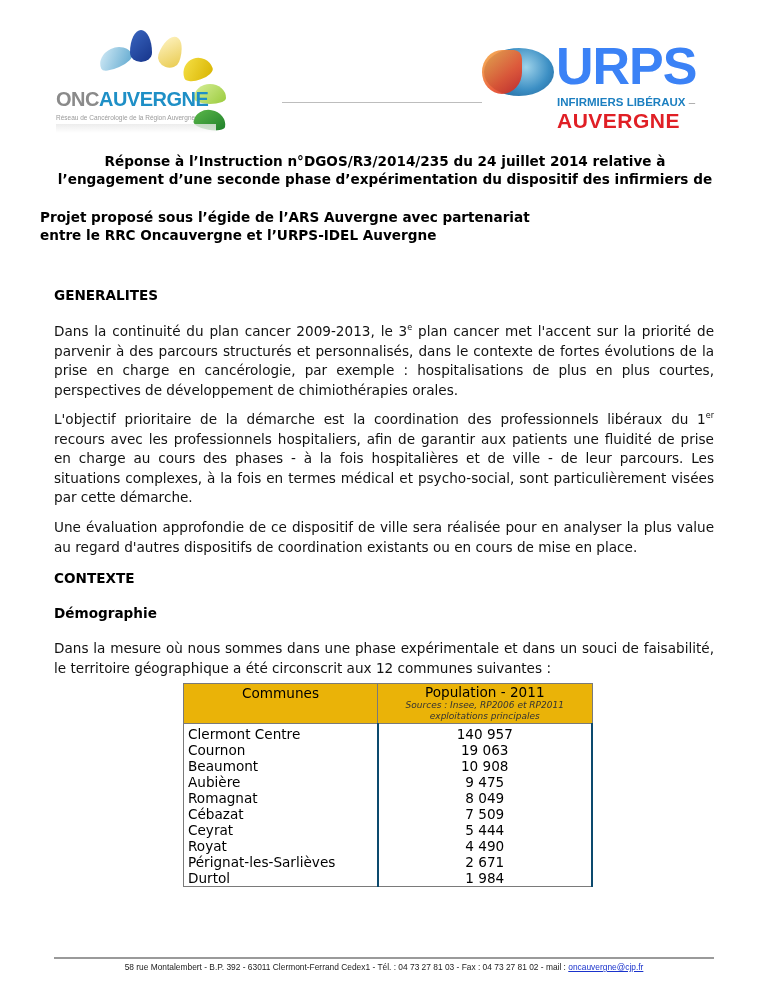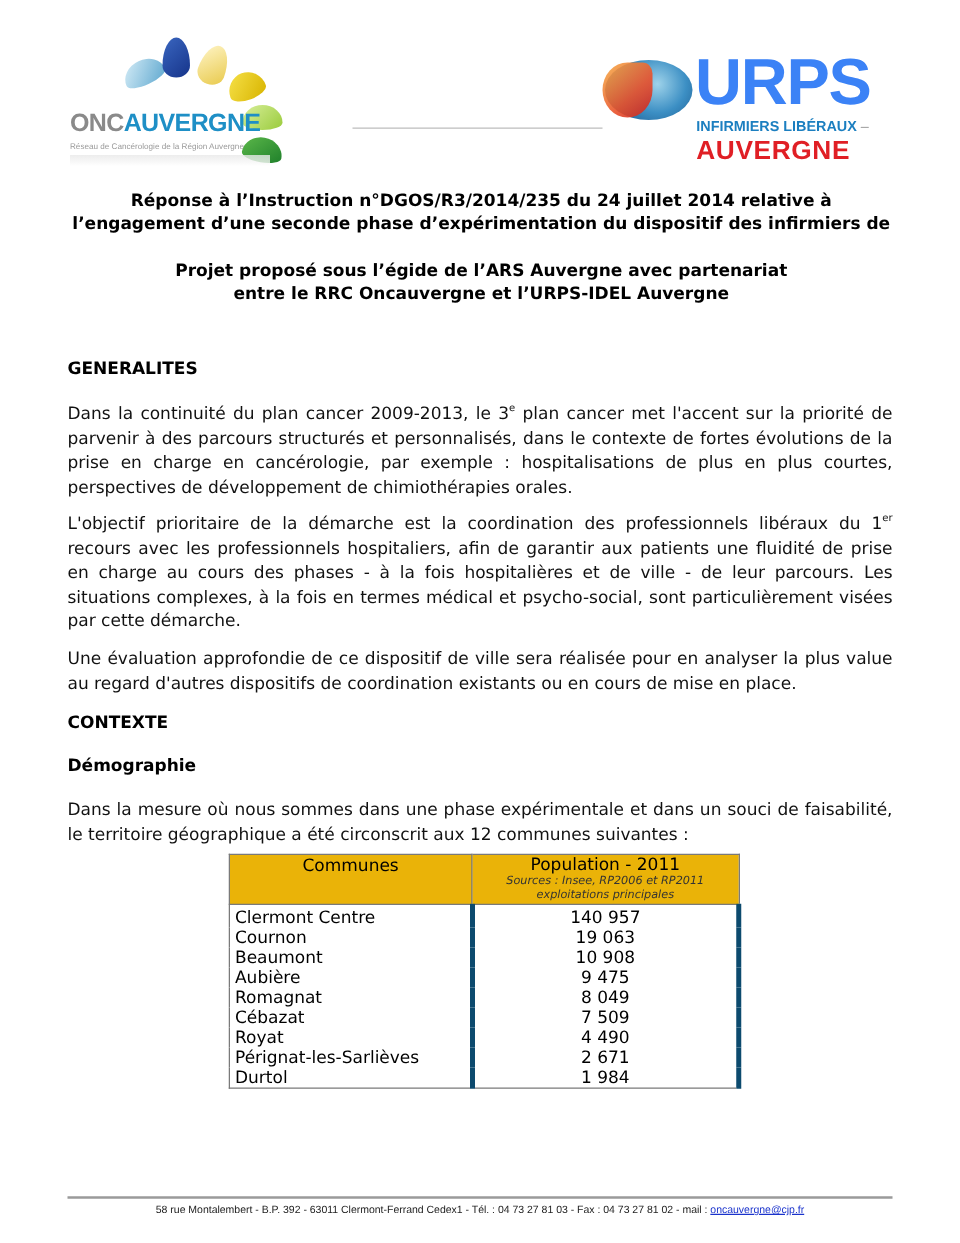--- a/index.html
+++ b/index.html
@@ -22,34 +22,34 @@
      background: radial-gradient(circle at 60% 40%, #9fd3ea 0%, #3c8fc4 45%, #1f5f93 80%); }
   .logo-right .globe-swoosh { position: absolute; left: -2px; top: 8px; width: 40px; height: 44px; border-radius: 50% 20% 50% 50%;
      background: linear-gradient(135deg, #f7b34a 0%, #e8502a 60%, #c81f1f 100%); opacity: .9; }
   .logo-right .urps { position: absolute; left: 72px; top: -2px; font-family: "Liberation Sans", sans-serif; font-size: 52px; font-weight: bold; color: #3b82f6; letter-spacing: -1px; line-height: 1; }
   .logo-right .infl { position: absolute; left: 73px; top: 54px; font-family: "Liberation Sans", sans-serif; font-size: 11.5px; font-weight: bold; color: #1c7fc0; white-space: nowrap; }
   .logo-right .infl-dash { color: #999; font-weight: normal; }
   .logo-right .auv { position: absolute; left: 73px; top: 67px; font-family: "Liberation Sans", sans-serif; font-size: 21px; font-weight: bold; color: #e01f25; letter-spacing: 0.5px; }
 
   
   .title-block { position: absolute; left: 40px; top: 152px; width: 690px; text-align: center; font-weight: bold; font-size: 13.6px; line-height: 18px; }
-  .subtitle-block { position: absolute; left: 40px; top: 208px; width: 690px; text-align: center; font-weight: bold; font-size: 13.6px; line-height: 18px; }
+  .subtitle-block { position: absolute; left: 40px; top: 208px; width: 690px; font-weight: bold; font-size: 13.6px; line-height: 18px; }
 
   .section { position: absolute; left: 54px; font-size: 13.6px; }
   .h-section { font-weight: bold; }
   .para { position: absolute; left: 54px; width: 660px; text-align: justify; font-size: 13.6px; line-height: 19.5px; color: #111; }
   .para sup { font-size: 8px; vertical-align: 6px; line-height: 0; }
 
   
   .pop-table { position: absolute; left: 183px; top: 683px; width: 410px; border-collapse: collapse; font-size: 13.6px; }
   .pop-table th { background: #eab308; border: 1px solid #7a7a7a; font-weight: normal; vertical-align: top; padding: 0 4px; }
   .pop-table th.c1 { width: 194px; text-align: center; height: 40px; padding-top: 1px; }
   .pop-table th.c2 { text-align: center; padding-top: 1px; line-height: 15px; }
   .pop-table th .src { display: block; font-style: italic; font-size: 9px; color: #333; line-height: 11px; }
-  .pop-table td { border-left: 1px solid #7a7a7a; border-right: 4px solid #0c4a6e; padding: 0 4px; height: 16px; line-height: 16px; }
+  .pop-table td { border-left: 1px solid #7a7a7a; border-right: 2px solid #0c4a6e; padding: 0 4px; height: 16px; line-height: 16px; }
   .pop-table td.val { text-align: center; }
   .pop-table tbody tr.first td { padding-top: 2px; }
   .pop-table tbody tr.last td { border-bottom: 1px solid #7a7a7a; }
 
   
   .footer-rule { position: absolute; left: 54px; top: 957px; width: 660px; height: 2px; background: #9a9a9a; }
   .footer { position: absolute; left: 54px; top: 962px; width: 660px; text-align: center; font-family: "Liberation Sans", sans-serif; font-size: 8.4px; color: #222; white-space: nowrap; }
   .footer a { color: #1a33cc; text-decoration: underline; }
 </style>
 </head>
@@ -129,20 +129,24 @@
       </tr>
     <tr>
         <td>Romagnat</td>
         <td class="val">8 049</td>
       </tr>
     <tr>
         <td>Cébazat</td>
         <td class="val">7 509</td>
       </tr>
     <tr>
+        <td>Ceyrat</td>
+        <td class="val">5 444</td>
+      </tr>
+    <tr>
         <td>Royat</td>
         <td class="val">4 490</td>
       </tr>
     <tr>
         <td>Pérignat-les-Sarlièves</td>
         <td class="val">2 671</td>
       </tr>
     <tr class="last">
         <td>Durtol</td>
         <td class="val">1 984</td>

